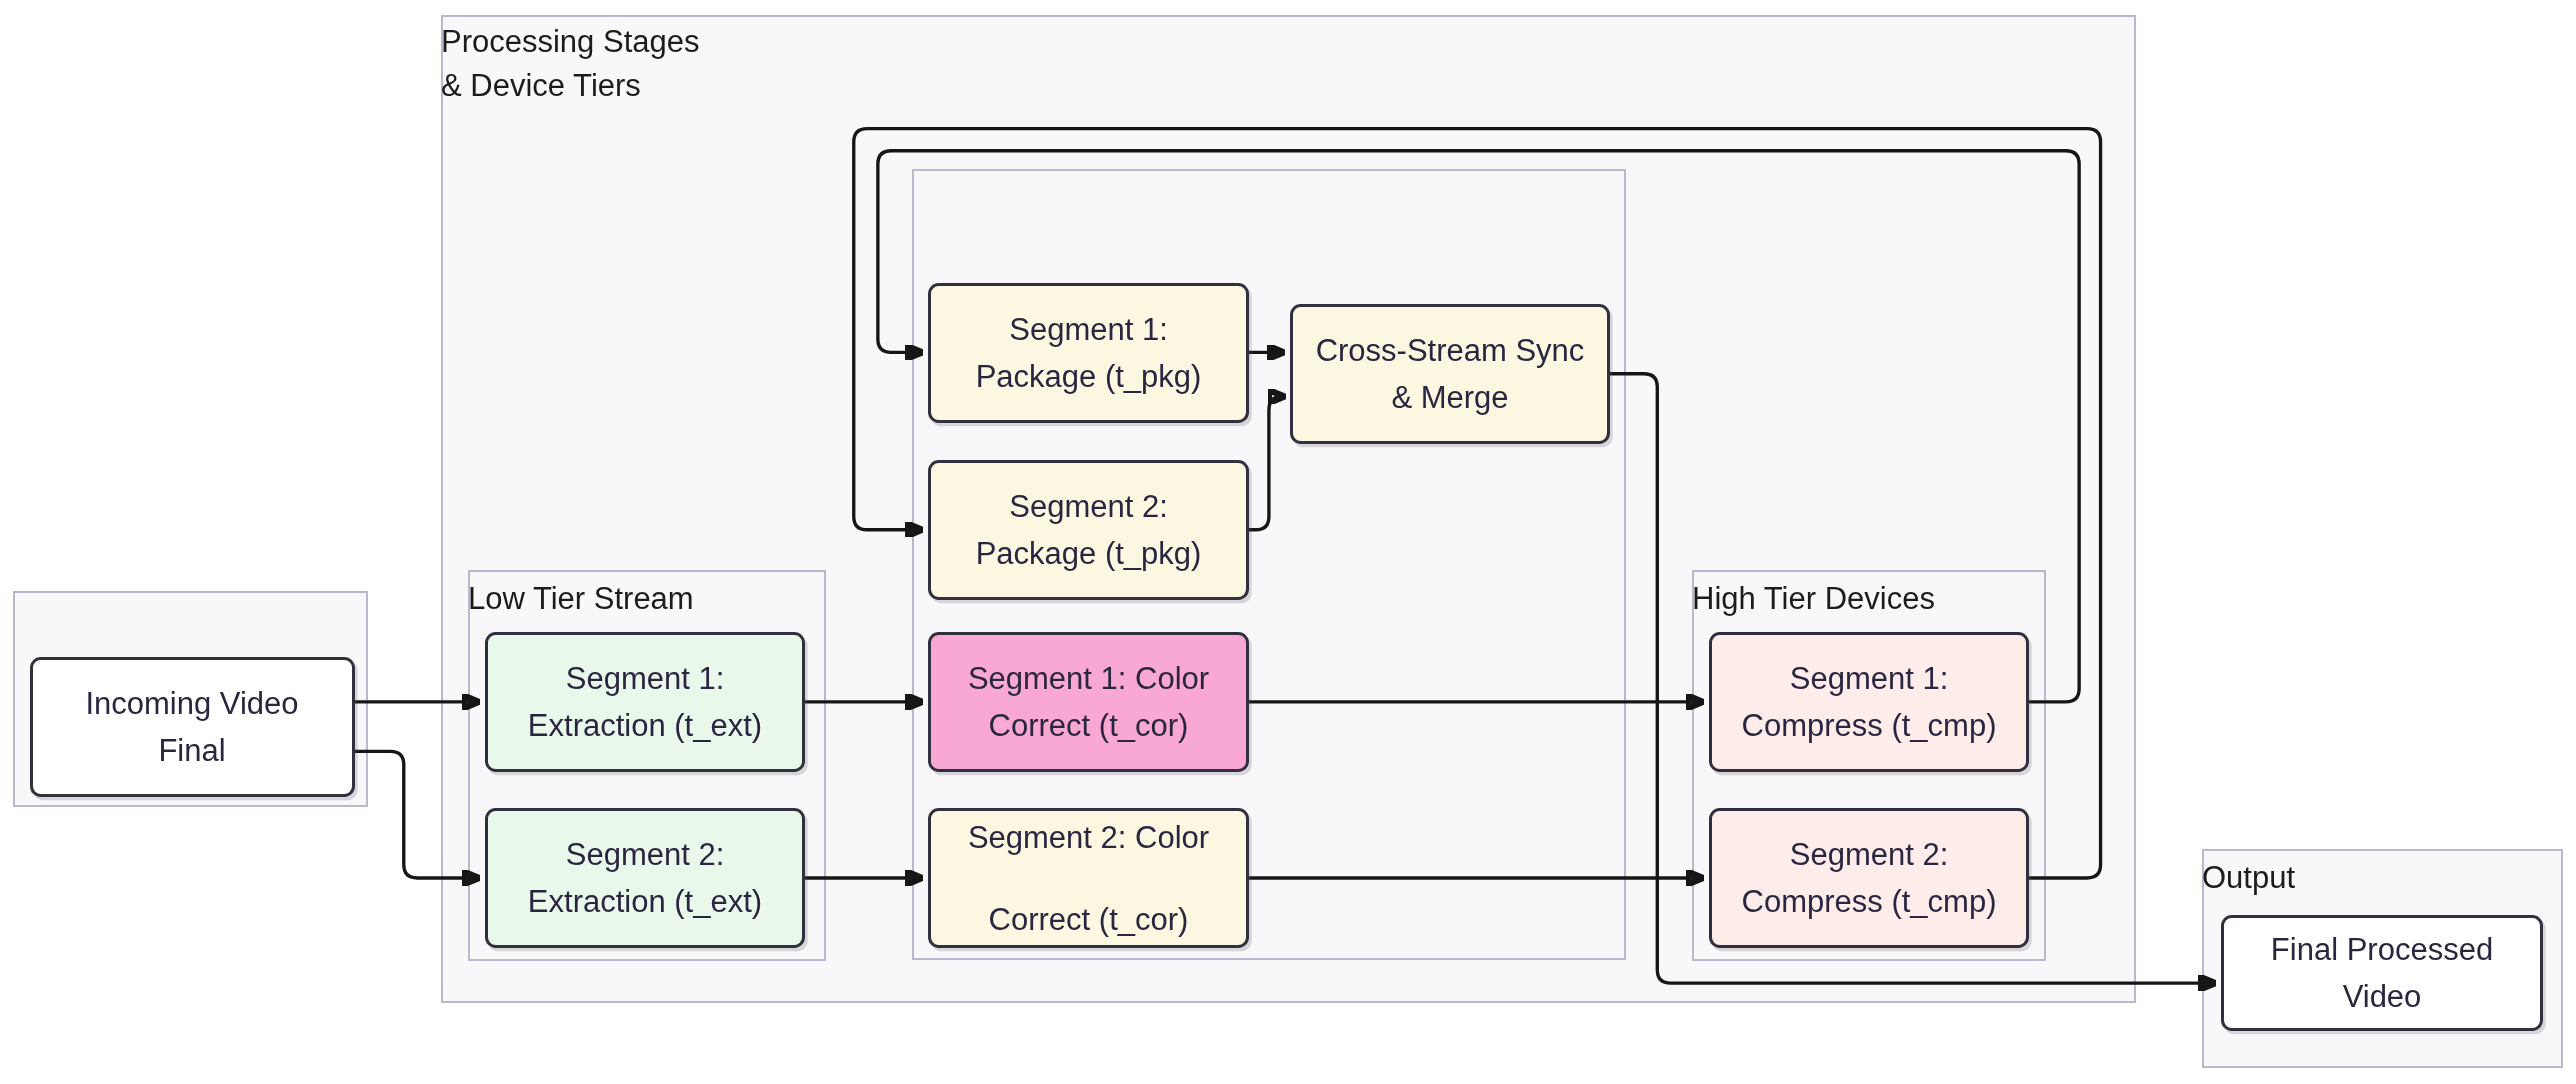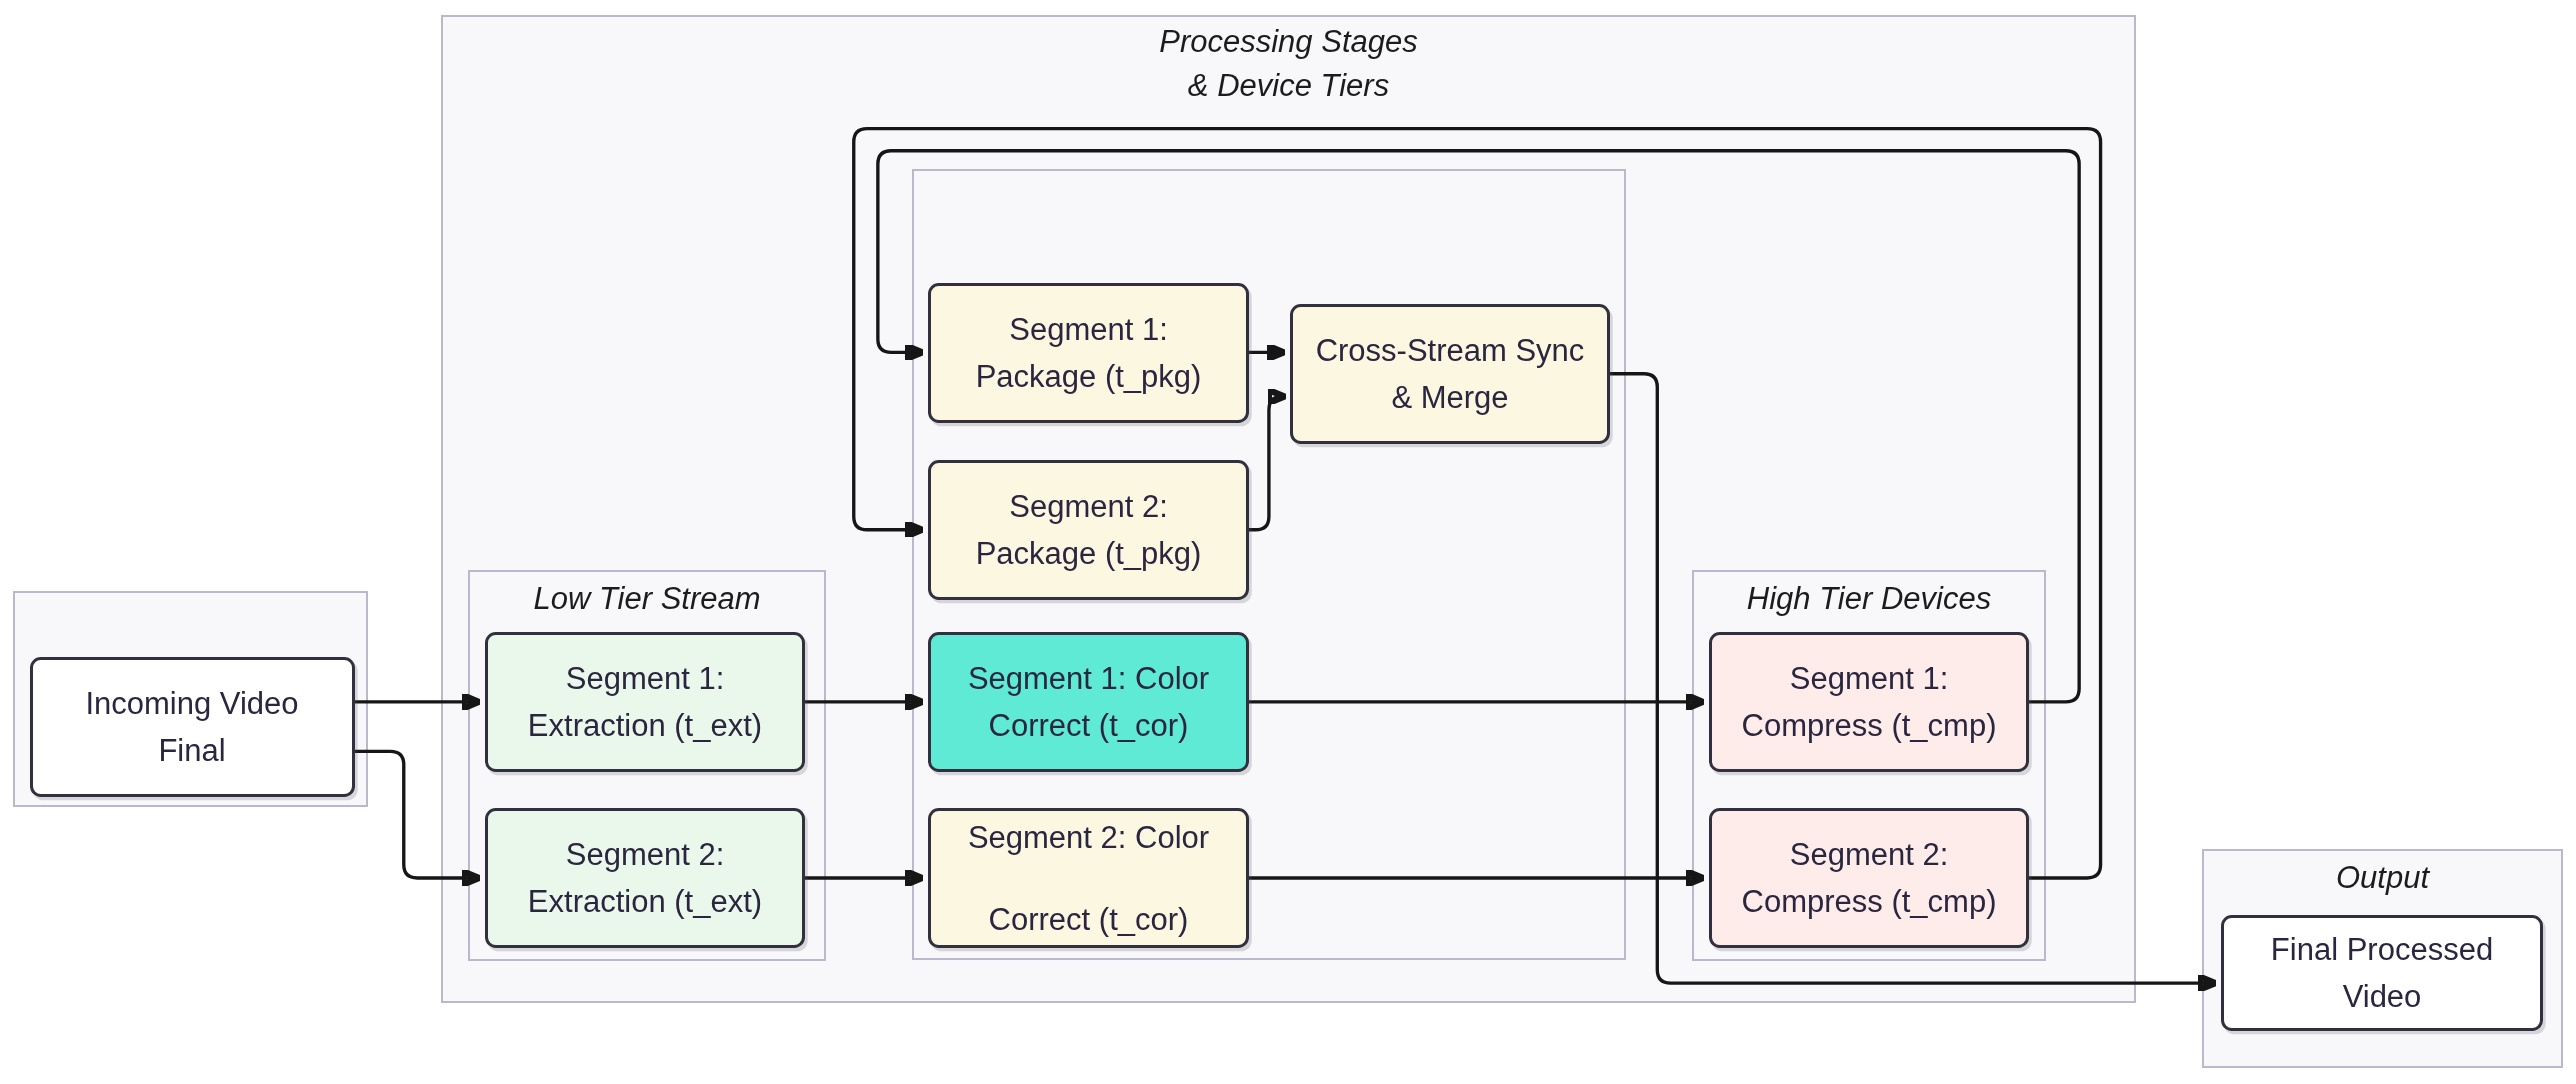--- a/index.html
+++ b/index.html
@@ -13,27 +13,26 @@
   .container{
     position:absolute;
     background:#f8f8fa;
     border:2.7px solid #bab8cc;
     box-sizing:border-box;
     z-index:1;
   }
   .clabel{
     position:absolute;
     left:0; right:0;
-    text-align:center;
+    text-align:left;
     font-size:31px;
     line-height:44px;
     color:#1c1c1c;
     z-index:2;
     white-space:nowrap;
-    font-style:italic;
   }
   .clabel span{display:block;}
   #edge-layer{
     position:absolute;
     left:0;top:0;
     width:2576px;height:1085px;
     z-index:5;
     pointer-events:none;
   }
   #edge-layer path{
@@ -127,21 +126,21 @@
   <div class="node" style="left: 928px; top: 460px; width: 321px; height: 140px; background: rgb(252, 247, 225);">
     <span>Segment 2:</span>
     <span>Package (t_pkg)</span>
   </div>
 
   <div class="node" style="left: 1290px; top: 304px; width: 320px; height: 140px; background: rgb(252, 247, 225);">
     <span>Cross-Stream Sync</span>
     <span>&amp; Merge</span>
   </div>
 
-  <div class="node" style="left: 928px; top: 632px; width: 321px; height: 140px; background: #5eead4;">
+  <div class="node" style="left: 928px; top: 632px; width: 321px; height: 140px; background: #f9a8d4;">
     <span>Segment 1: Color</span>
     <span>Correct (t_cor)</span>
   </div>
 
   <div class="node" style="left: 928px; top: 808px; width: 321px; height: 140px; background: rgb(252, 247, 225); gap: 35px;">
     <span>Segment 2: Color</span>
     <span>Correct (t_cor)</span>
   </div>
 
   <div class="node" style="left: 1709px; top: 632px; width: 320px; height: 140px; background: rgb(253, 236, 234);">

